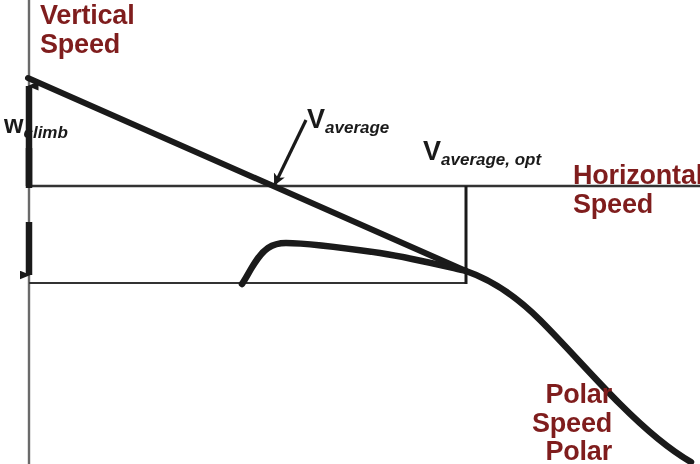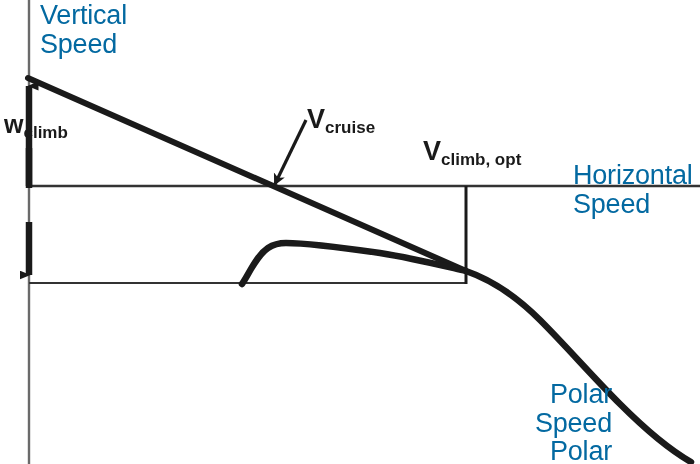--- a/index.html
+++ b/index.html
@@ -17,22 +17,22 @@
   }
   #polar-svg {
     position: absolute;
     top: 0;
     left: 0;
     width: 700px;
     height: 464px;
   }
   .lbl {
     position: absolute;
-    color: #0369a1;
-    font-weight: normal;
+    color: #7f1d1d;
+    font-weight: bold;
     line-height: 1.06;
     white-space: pre;
     letter-spacing: -0.2px;
   }
   .lbl-axis-y {
     left: 40px;
     top: 1px;
     font-size: 27px;
   }
   .lbl-axis-x {
@@ -60,20 +60,21 @@
   .base {
     font-size: 25px;
     font-weight: bold;
   }
   .sub {
     font-size: 17px;
     font-weight: bold;
     position: relative;
     top: 5px;
     left: 0px;
+    font-style: italic;
   }
   .base-v { font-size: 27px; }
 </style>
 </head>
 <body>
 
 <div id="diagram-root">
 
   <svg id="polar-svg" viewBox="0 0 700 464">
     <defs>
@@ -113,19 +114,19 @@
     <line x1="306" y1="120" x2="275" y2="184" stroke="#1a1a1a" stroke-width="3.2" marker-end="url(#arrowThin)"></line>
   </svg>
 
   <div class="lbl lbl-axis-y"><span>Vertical</span><br><span>Speed</span></div>
 
   <div class="lbl lbl-axis-x"><span>Horizontal</span><br><span>Speed</span></div>
 
   <div class="lbl-sub lbl-w-climb"><span class="base">w</span><span class="sub">climb</span></div>
 
 
-  <div class="lbl-sub lbl-v-avg"><span class="base base-v">V</span><span class="sub">cruise</span></div>
+  <div class="lbl-sub lbl-v-avg"><span class="base base-v">V</span><span class="sub">average</span></div>
 
-  <div class="lbl-sub lbl-v-cruise"><span class="base base-v">V</span><span class="sub">climb, opt</span></div>
+  <div class="lbl-sub lbl-v-cruise"><span class="base base-v">V</span><span class="sub">average, opt</span></div>
 
   <div class="lbl lbl-polar"><span>Polar</span><br><span>Speed</span><br><span>Polar</span></div>
 
 </div>
 
 </body></html>

